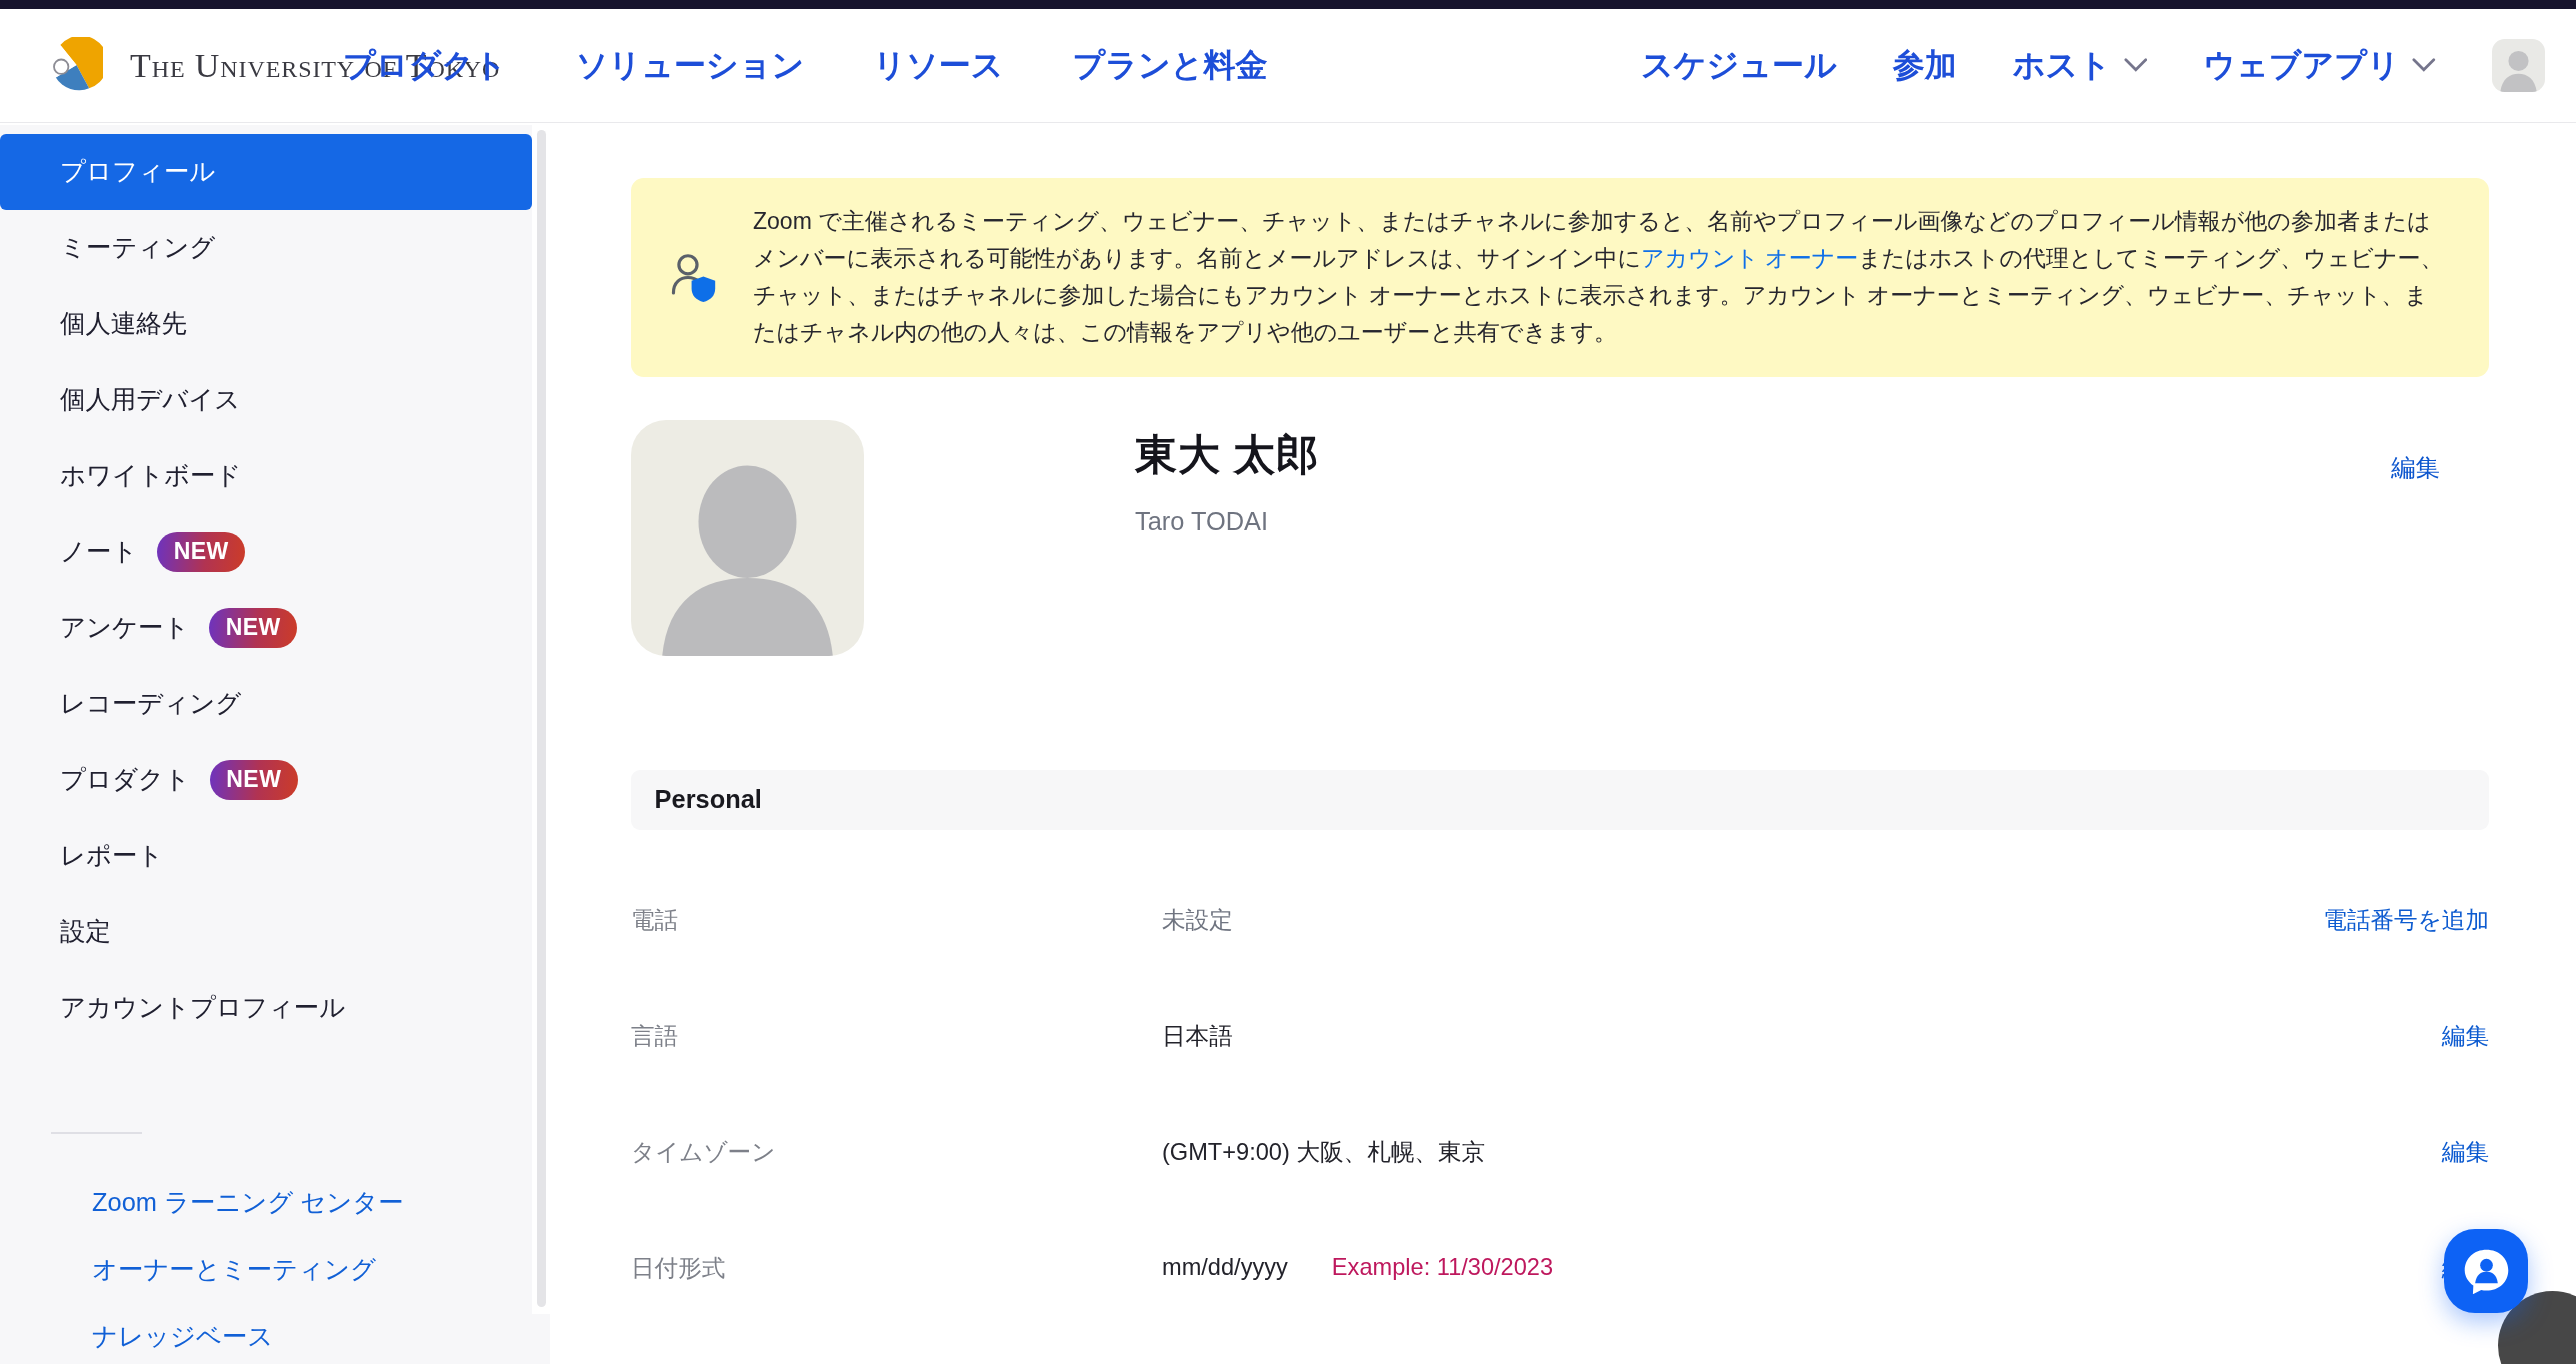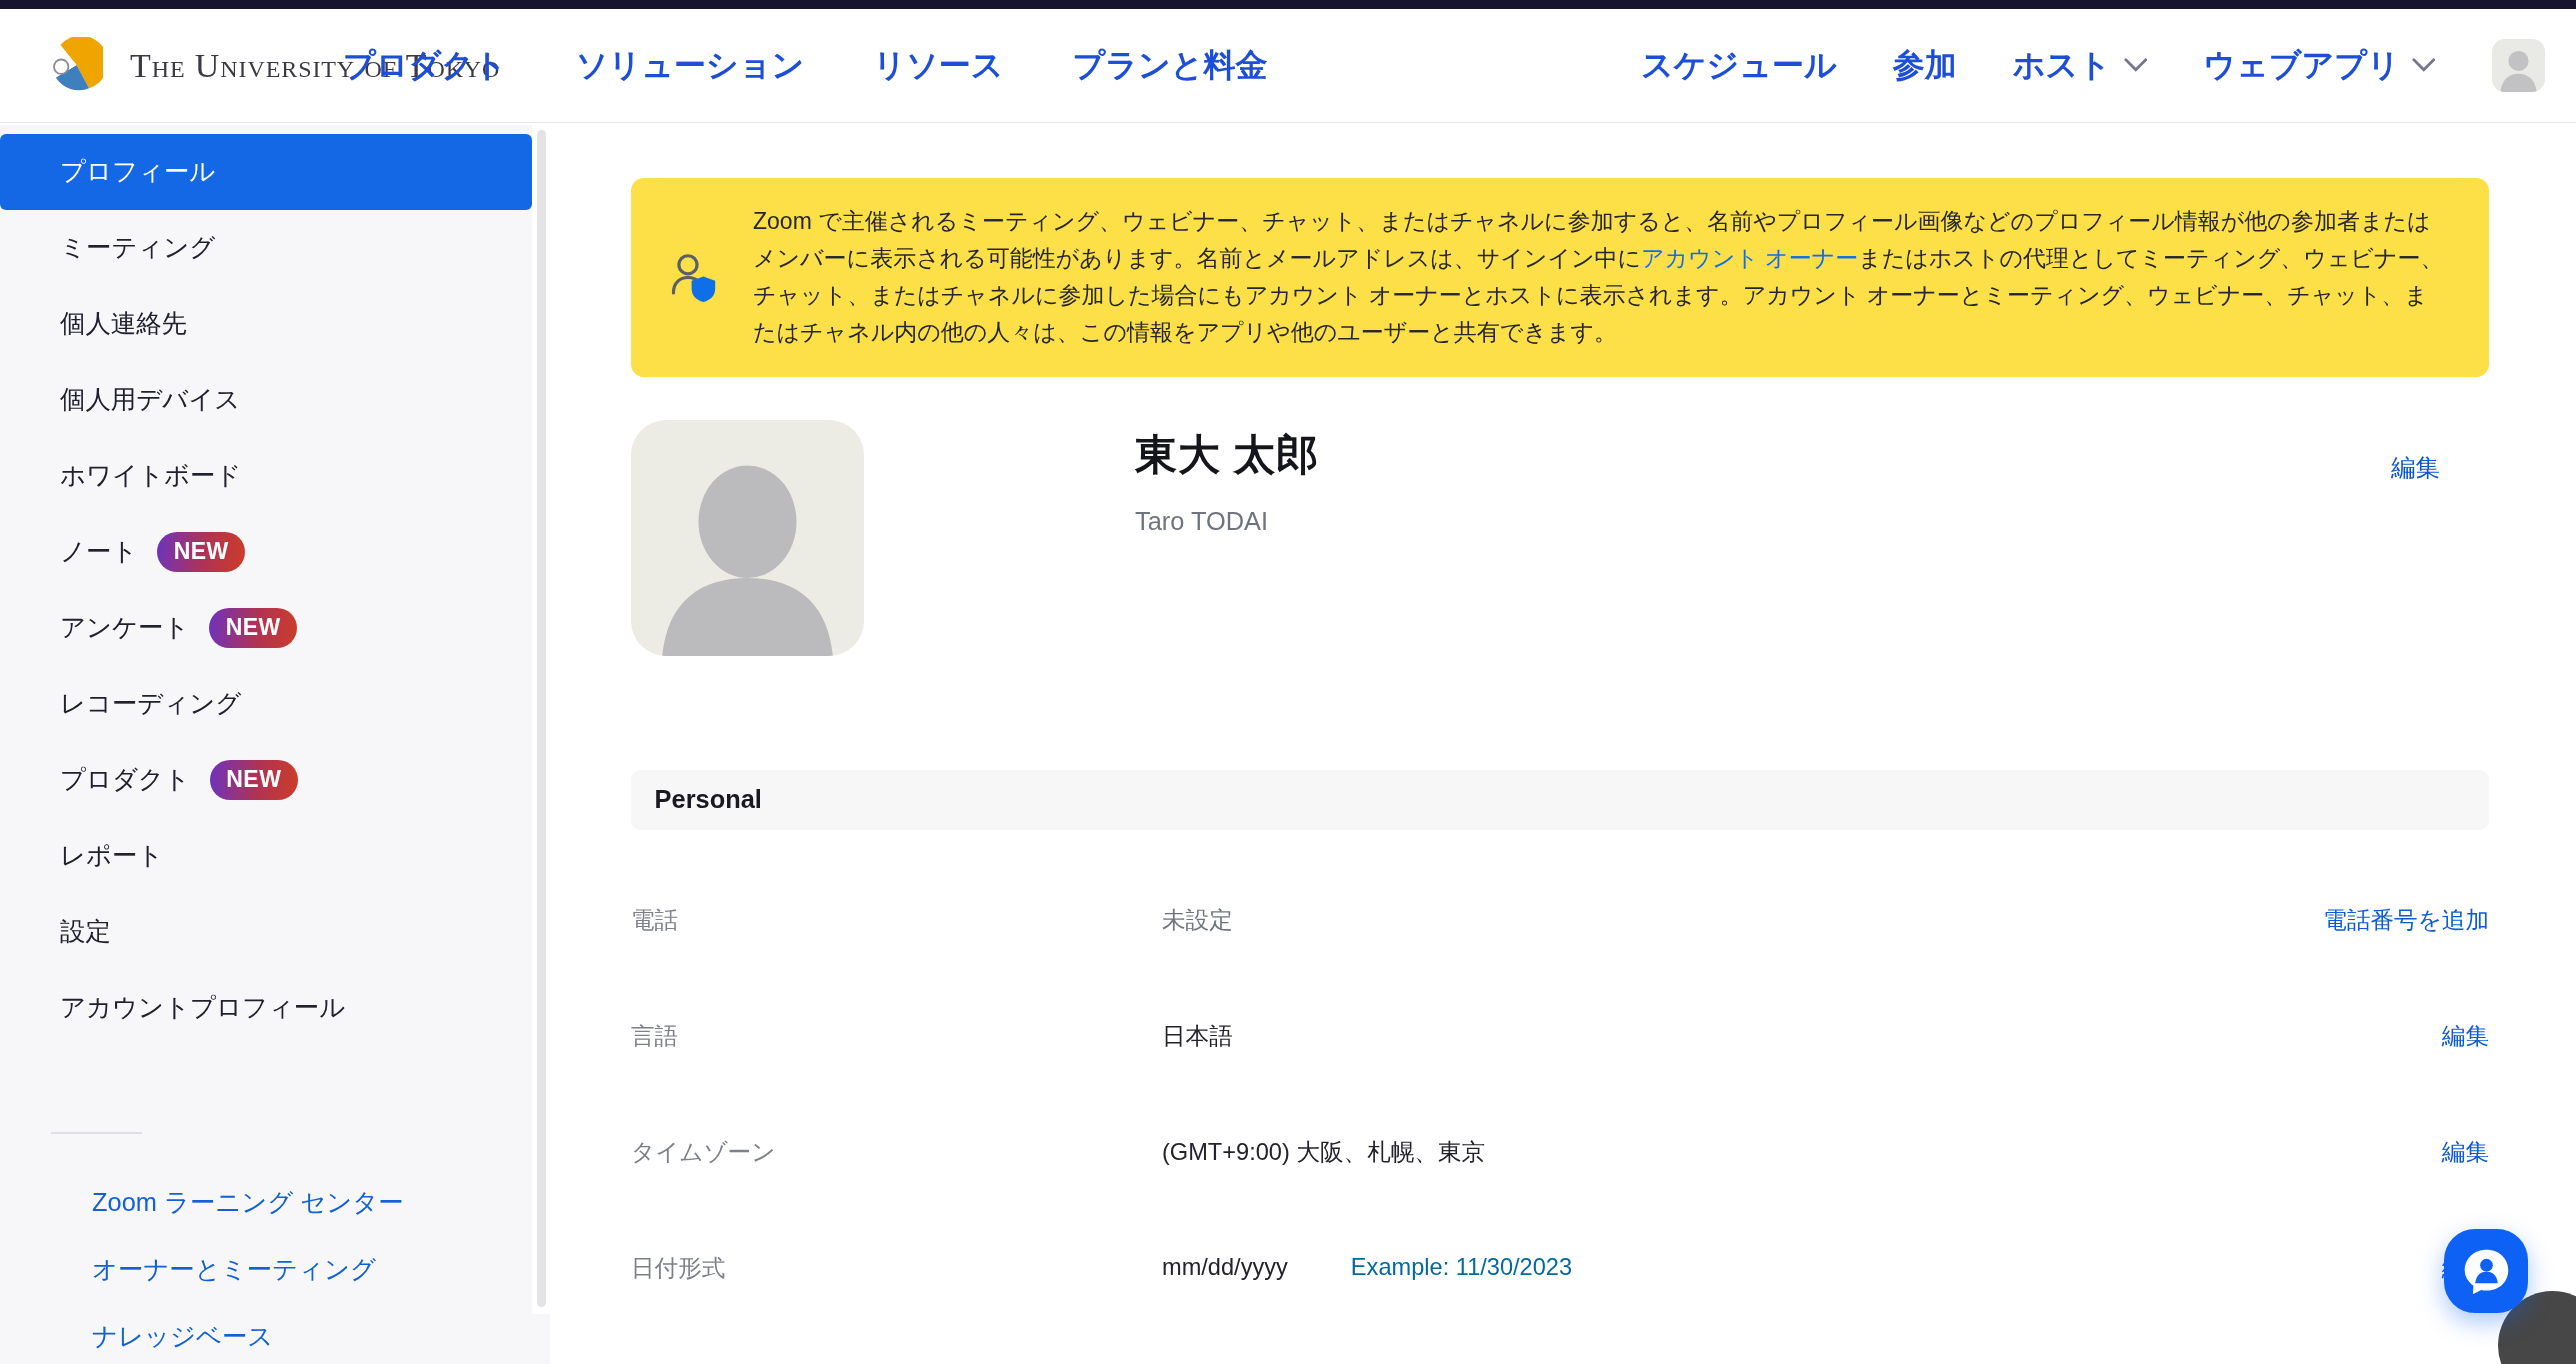--- a/index.html
+++ b/index.html
@@ -30,41 +30,41 @@
     font-size:25.4px; color:#202030; cursor:pointer;border-radius:6px; }
   .side-item.selected { background:#1568E5; color:#FFFFFF; font-weight:500; }
   .badge-new { margin-left:20px; background:linear-gradient(95deg,#6D33BF 0%,#B13352 55%,#CC3C28 100%);
     color:#fff; font-size:23px; font-weight:700; padding:5.4px 16.3px 7.3px; border-radius:907px; letter-spacing:0.5px; }
   .sidebar-divider { width:91px; height:1.8px; background:#DFDFE5; margin:86px 0 36px 51px; }
   .side-link { width:532px; height:67px; display:flex; align-items:center; padding-left:92px;
     font-size:25.4px; color:#1160D6; cursor:pointer; white-space:nowrap; }
 
   
   .main { position:relative; flex:1; height:100%; background:#fff; padding:0 87px 0 81px; }
-  .privacy-box { margin-top:53px; background:#fde047; border-radius:12.7px; display:flex;
+  .privacy-box { margin-top:53px; background:#fef9c3; border-radius:12.7px; display:flex;
     align-items:center; padding:25.4px 40px 25.4px 0; }
   .privacy-icon-col { width:122px; flex-shrink:0; display:flex; justify-content:center; }
   .privacy-text { font-size:23px; line-height:37px; color:#26262E; }
   .inline-link { color:#0E6FE8; cursor:pointer; }
 
   .profile-row { position:relative; margin-top:43px; display:flex; }
   .avatar-large { width:233px; height:236px; border-radius:35px; background:#EDECE4; overflow:hidden; flex-shrink:0; }
   .profile-names { margin-left:271px; padding-top:7.3px; }
   .display-name { font-size:42px; font-weight:700; color:#15151C; letter-spacing:0.9px; }
   .romanized { margin-top:23.6px; font-size:25.4px; color:#6F7480; }
   .profile-edit { position:absolute; right:49px; top:31px; font-size:24.5px; color:#0D56CE; cursor:pointer; }
 
   .personal-header { margin-top:114px; height:60px; background:#F7F7F8; border-radius:9px;
     display:flex; align-items:center; padding-left:23.6px; font-size:25.4px; font-weight:700; color:#19191F; }
   .rows { margin-top:32px; }
   .info-row { height:116px; display:flex; align-items:center; }
   .row-label { width:531px; flex-shrink:0; font-size:23.6px; color:#7D8089; }
   .row-value { font-size:23.6px; color:#23232B; }
   .row-value.muted { color:#6F7480; }
-  .row-example { margin-left:63px; font-size:23.6px; color:#0369a1; }
+  .row-example { margin-left:44px; font-size:23.6px; color:#be185d; }
   .row-action { margin-left:auto; font-size:23.6px; color:#0D5BD0; cursor:pointer; white-space:nowrap; }
 
   
   .help-btn { position:absolute; left:2444px; top:1229px; width:84px; height:84px; border-radius:31px;
     background:#0D62F5; display:flex; align-items:center; justify-content:center;
     box-shadow:0 9px 23.6px rgba(13,98,245,0.35); cursor:pointer; z-index:5; }
   .corner-wedge { position:absolute; right:-31px; bottom:-36px; width:109px; height:109px;
     border-radius:50%; background:#474747; z-index:4; }
 </style>
 </head>

